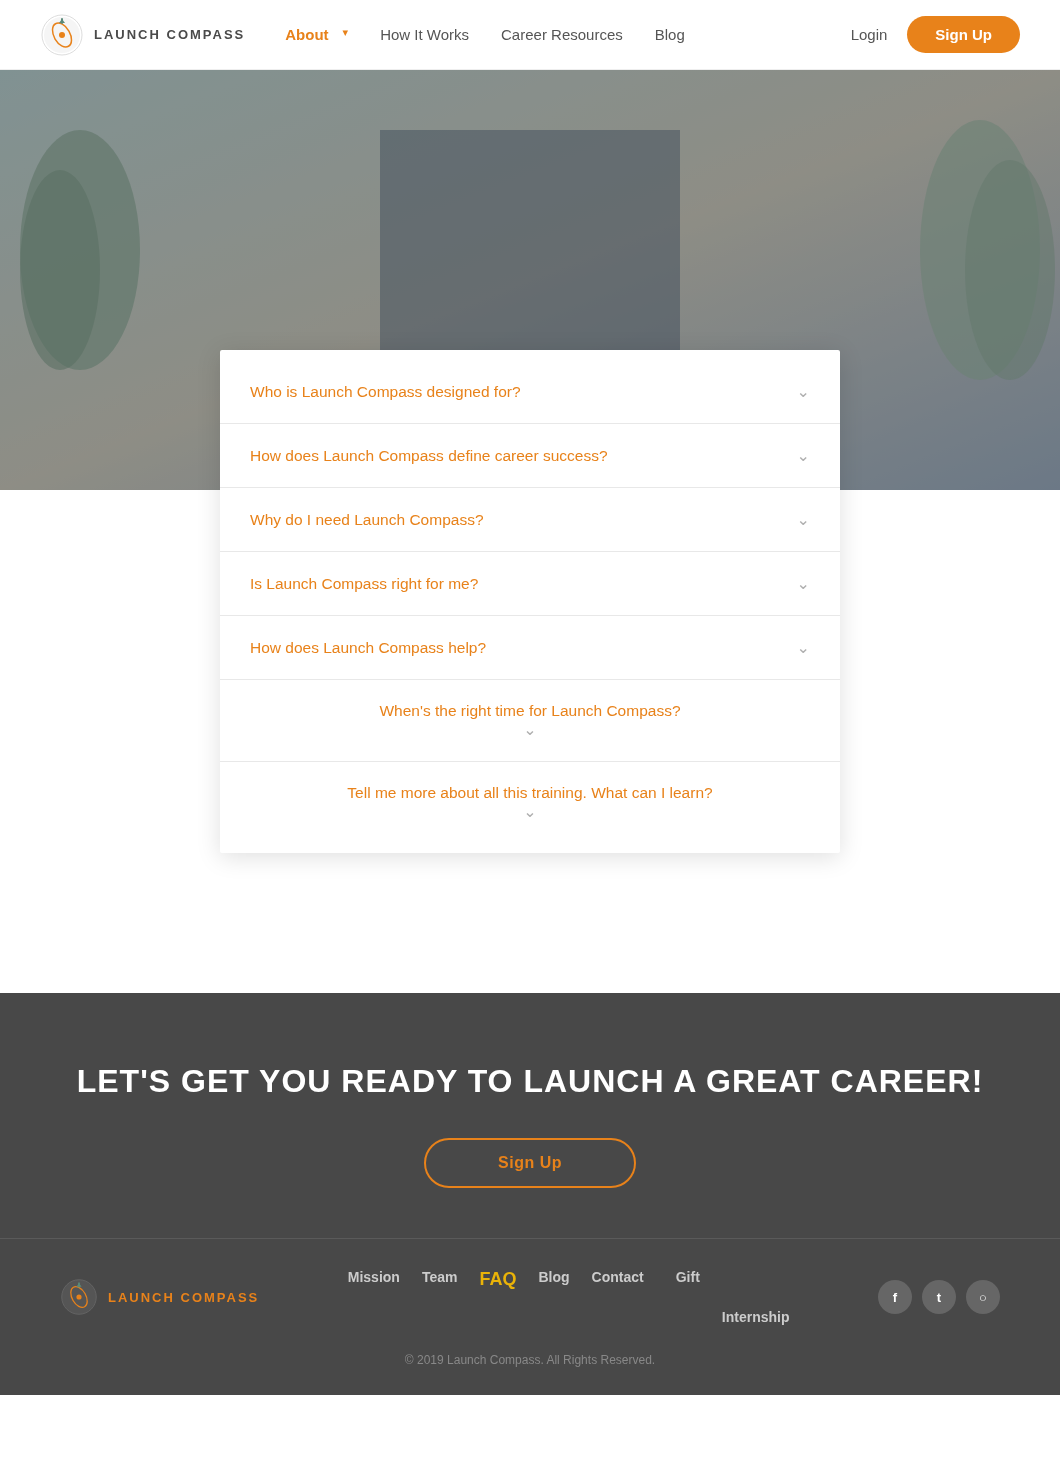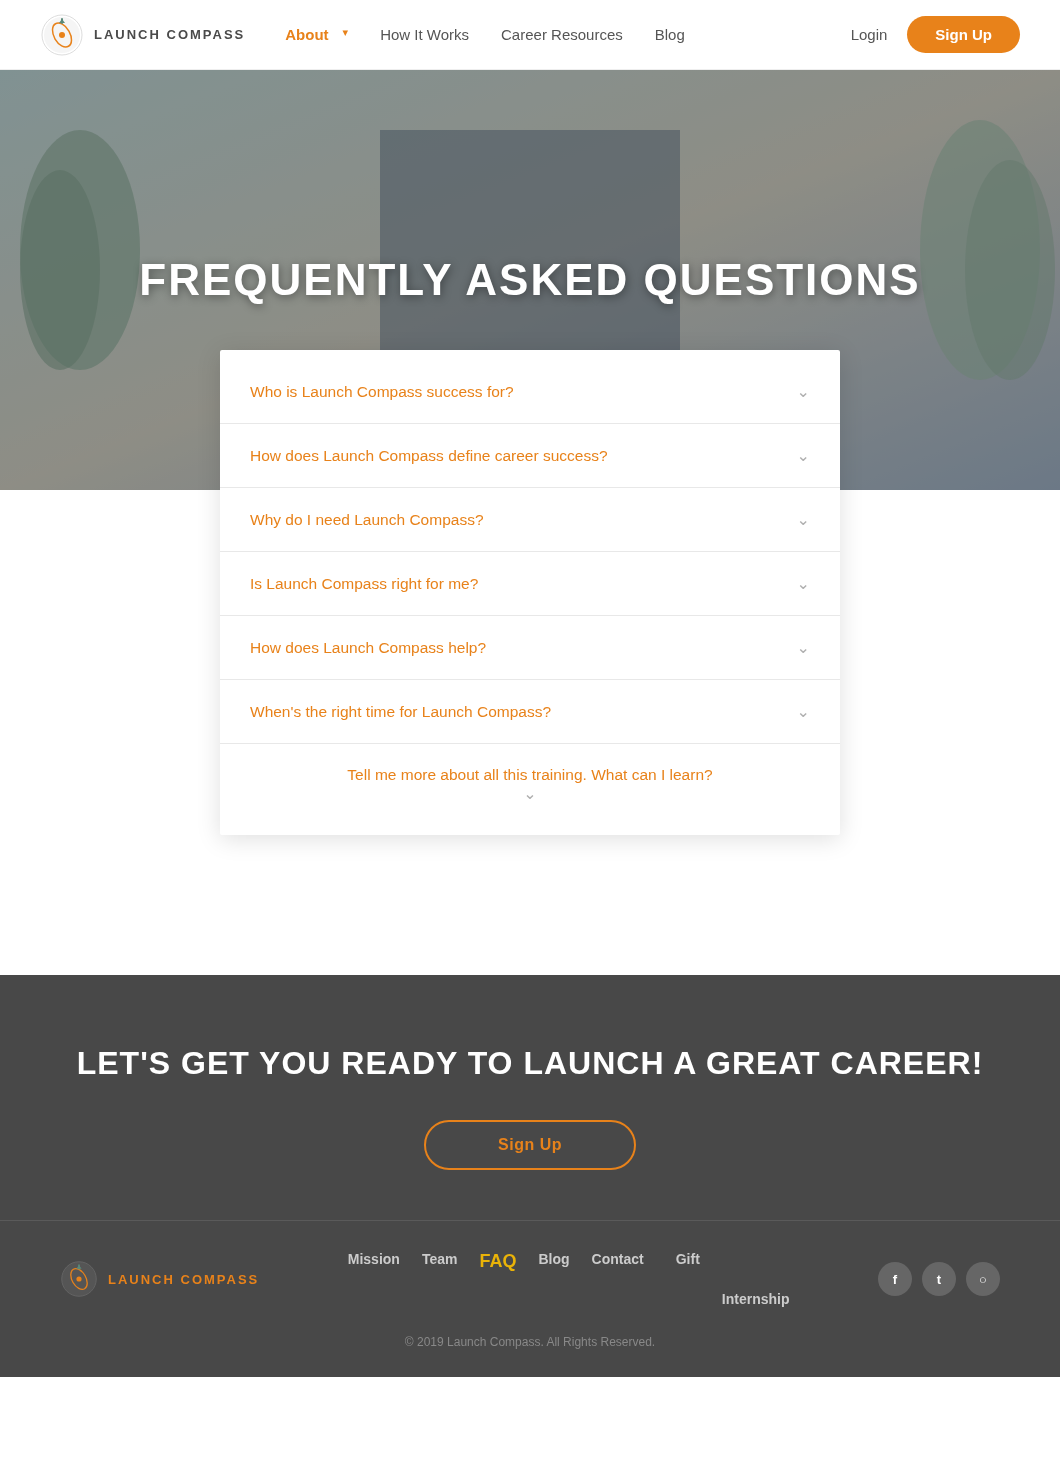--- a/index.html
+++ b/index.html
@@ -51,28 +51,27 @@
       <ellipse cx="60" cy="200" rx="40" ry="100" fill="#6a8a6a" opacity="0.6"></ellipse>
 
       <ellipse cx="980" cy="180" rx="60" ry="130" fill="#8aaa8a" opacity="0.6"></ellipse>
       <ellipse cx="1010" cy="200" rx="45" ry="110" fill="#7a9a7a" opacity="0.5"></ellipse>
 
       <rect x="380" y="60" width="300" height="360" fill="#3a4a5a" opacity="0.5"></rect>
 
       <rect width="1060" height="420" fill="rgba(70,80,90,0.45)"></rect>
     </svg>
   </div>
-  <h1 style="position:relative;z-index:1;color:#fff;font-size:44px;font-weight:900;text-transform:uppercase;letter-spacing:2px;text-align:center;text-shadow:1px 2px 10px rgba(0,0,0,0.4);">FREQUENTLY ASKED QUESTIONS</h1>
 </div>
 
 <div style="display:flex;justify-content:center;margin-top:-140px;position:relative;z-index:10;padding-bottom:80px;background:transparent;">
   <div style="background:#fff;width:620px;border-radius:2px;box-shadow:0 4px 24px rgba(0,0,0,0.13);padding:10px 0;">
 
     <div style="display:flex;align-items:center;justify-content:space-between;padding:22px 30px;border-bottom:1px solid #e8e8e8;cursor:pointer;">
-      <span style="font-size:15.5px;color:#e8821a;">Who is Launch Compass success for?</span>
+      <span style="font-size:15.5px;color:#e8821a;">Who is Launch Compass designed for?</span>
       <span style="color:#b0b0b0;font-size:16px;">⌄</span>
     </div>
 
     <div style="display:flex;align-items:center;justify-content:space-between;padding:22px 30px;border-bottom:1px solid #e8e8e8;cursor:pointer;">
       <span style="font-size:15.5px;color:#e8821a;">How does Launch Compass define career success?</span>
       <span style="color:#b0b0b0;font-size:16px;">⌄</span>
     </div>
 
     <div style="display:flex;align-items:center;justify-content:space-between;padding:22px 30px;border-bottom:1px solid #e8e8e8;cursor:pointer;">
       <span style="font-size:15.5px;color:#e8821a;">Why do I need Launch Compass?</span>
@@ -82,21 +81,21 @@
     <div style="display:flex;align-items:center;justify-content:space-between;padding:22px 30px;border-bottom:1px solid #e8e8e8;cursor:pointer;">
       <span style="font-size:15.5px;color:#e8821a;">Is Launch Compass right for me?</span>
       <span style="color:#b0b0b0;font-size:16px;">⌄</span>
     </div>
 
     <div style="display:flex;align-items:center;justify-content:space-between;padding:22px 30px;border-bottom:1px solid #e8e8e8;cursor:pointer;">
       <span style="font-size:15.5px;color:#e8821a;">How does Launch Compass help?</span>
       <span style="color:#b0b0b0;font-size:16px;">⌄</span>
     </div>
 
-    <div style="display:flex;align-items:center;justify-content:space-between;padding:22px 30px;border-bottom:1px solid #e8e8e8;cursor:pointer;">
+    <div style="display:flex;align-items:center;justify-content:space-between;padding:22px 30px;border-bottom:1px solid #e8e8e8;cursor:pointer;flex-direction:column;">
       <span style="font-size:15.5px;color:#e8821a;">When's the right time for Launch Compass?</span>
       <span style="color:#b0b0b0;font-size:16px;">⌄</span>
     </div>
 
     <div style="display:flex;align-items:center;justify-content:space-between;padding:22px 30px;cursor:pointer;flex-direction:column;">
       <span style="font-size:15.5px;color:#e8821a;">Tell me more about all this training. What can I learn?</span>
       <span style="color:#b0b0b0;font-size:16px;">⌄</span>
     </div>
 
   </div>

